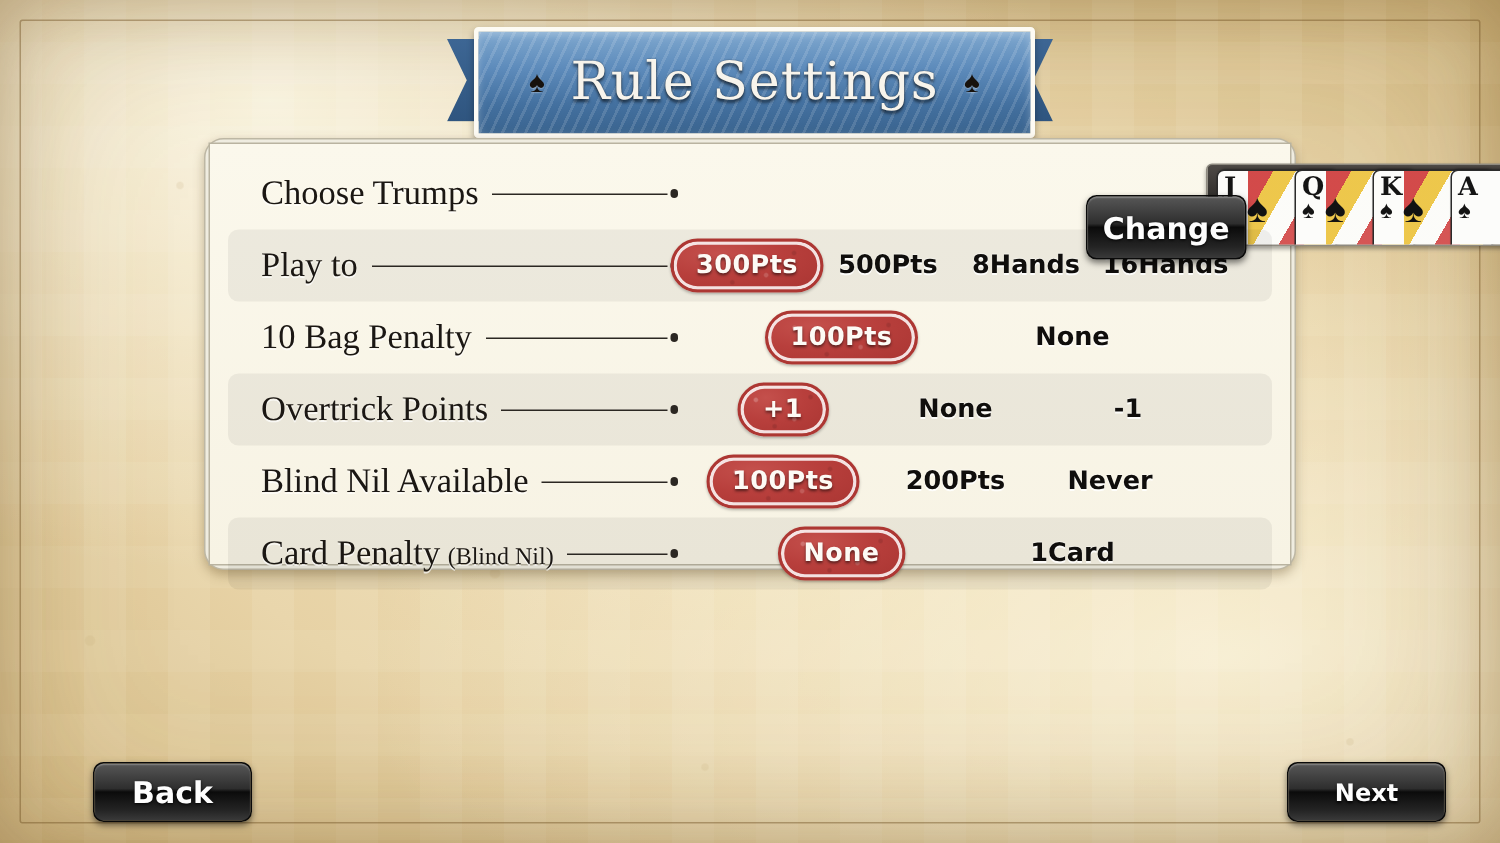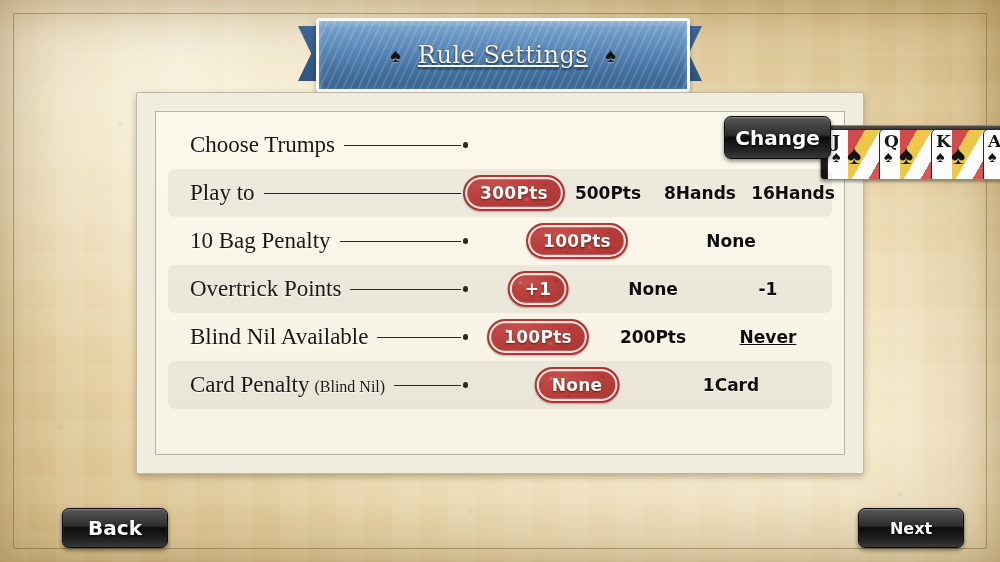--- a/index.html
+++ b/index.html
@@ -71,35 +71,34 @@
     background-image:repeating-linear-gradient(115deg,
        rgba(255,255,255,.13) 0px, rgba(255,255,255,.13) 2px,
        rgba(255,255,255,0) 2px, rgba(255,255,255,0) 7px);
   }
   #ribbon-inner{
     position:relative;z-index:2;height:100%;
     display:flex;align-items:center;justify-content:center;gap:17px;
   }
   #ribbon-title{
     font-family:"DejaVu Serif", serif;
-    font-size:24px;letter-spacing:.5px;color:#f7f4ec;
+    font-size:35px;letter-spacing:.5px;color:#f7f4ec;
     text-shadow:0 2px 2px rgba(0,0,0,.55), 0 0 1px rgba(0,0,0,.6);
     white-space:nowrap;
-    text-decoration:underline;
   }
   .ribbon-spade{font-size:20px;color:#17120d;text-shadow:0 1px 1px rgba(255,255,255,.35);}
 
   
   #panel{
-    position:absolute;left:136px;top:92px;width:728px;height:382px;
+    position:absolute;left:136px;top:92px;width:728px;height:288px;
     background:#efece0;
     border:1px solid #bdb7a4;
-    border-radius:2px;
+    border-radius:13px;
     box-shadow:0 3px 7px rgba(90,65,25,.35);
-    padding:18px;
+    padding:2px;
     box-sizing:border-box;
   }
   #panel-inner{
     position:relative;width:100%;height:100%;
     background:linear-gradient(180deg,#fbf8ec 0%,#f7f3e4 100%);
     border:1px solid #b9b3a0;
     box-sizing:border-box;
     padding:9px 12px;
   }
 
@@ -197,21 +196,21 @@
     position:absolute;
     display:flex;align-items:center;justify-content:center;
     font-family:"DejaVu Sans", sans-serif;font-weight:bold;color:#fdfdfd;
     background:linear-gradient(180deg,#575757 0%,#2e2e2e 44%,#0b0b0b 50%,#242424 82%,#3a3a3a 100%);
     border:1px solid #0a0a0a;
     border-radius:7px;
     box-shadow:0 2px 4px rgba(0,0,0,.5), inset 0 1px 1px rgba(255,255,255,.28);
     text-shadow:0 1px 2px rgba(0,0,0,.85);
     cursor:pointer;
   }
-  #btn-change{left:724px;top:116px;width:105px;height:41px;font-size:20px;}
+  #btn-change{left:724px;top:130px;width:105px;height:41px;font-size:20px;}
   #btn-back{left:38px;top:508px;width:104px;height:38px;font-size:20px;margin-left:24px;}
   #btn-next{left:858px;top:508px;width:104px;height:38px;font-size:16px;}
 </style>
 </head>
 <body>
 
 <div id="bg"></div>
 <div id="bgcheck"></div>
 <div id="bggrain"></div>
 <div id="bgedge"></div>
@@ -303,21 +302,21 @@
     </div>
 
     <div class="row">
       <div class="row-label">
         <span>Blind Nil Available</span>
         <span class="leader"></span>
       </div>
       <div class="opts">
         <div class="opt sel" style="left:70px;">100Pts</div>
         <div class="opt" style="left:185px;">200Pts</div>
-        <div class="opt" style="left:300px;text-decoration:underline;">Never</div>
+        <div class="opt" style="left:288px;">Never</div>
       </div>
     </div>
 
     <div class="row alt">
       <div class="row-label">
         <span>Card Penalty</span>
         <span class="sub">(Blind Nil)</span>
         <span class="leader"></span>
       </div>
       <div class="opts">

